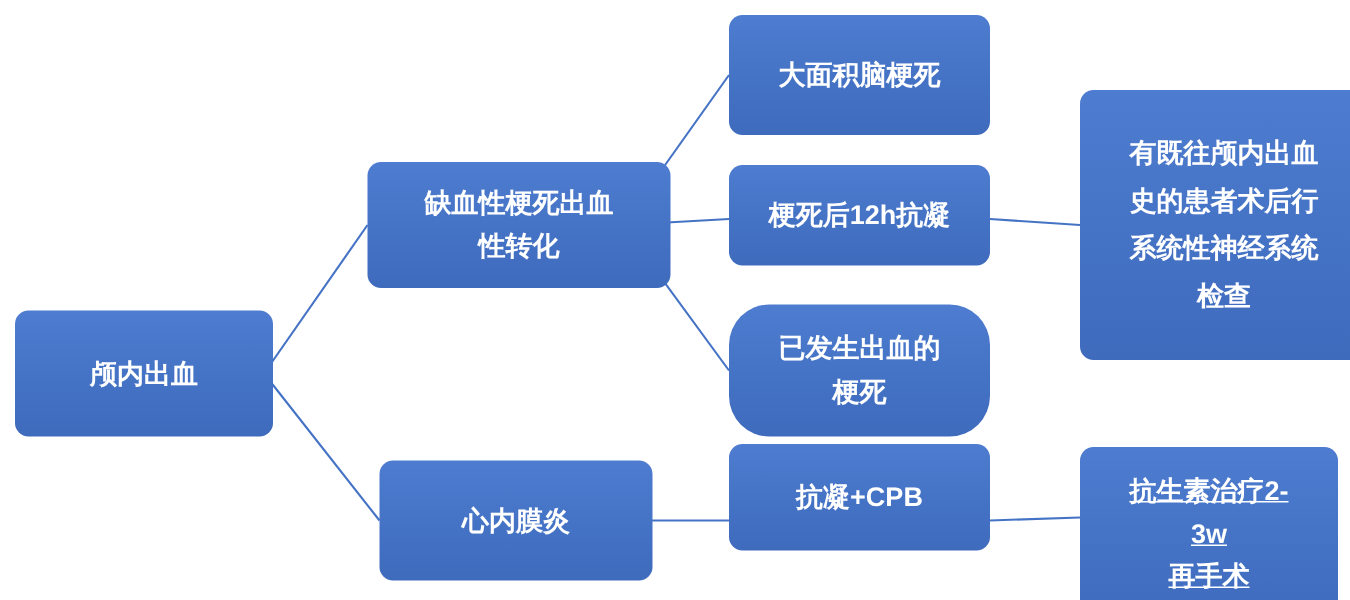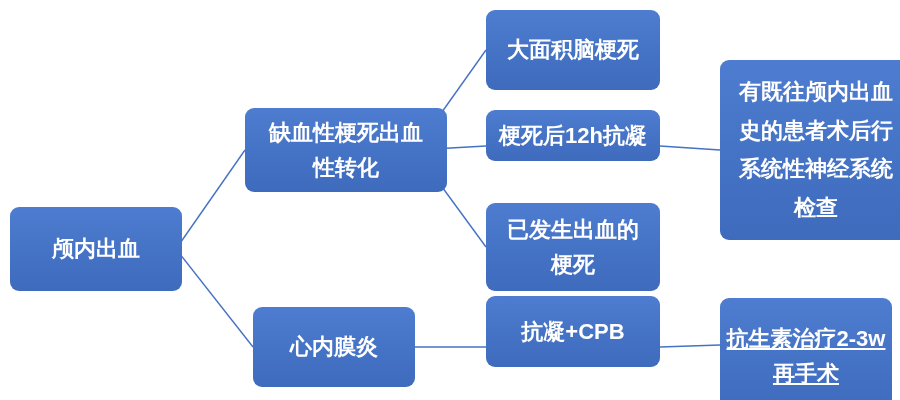--- a/index.html
+++ b/index.html
@@ -12,37 +12,37 @@
     font-family: "Liberation Sans", "DejaVu Sans", sans-serif;
   }
   .edges { position: absolute; left: 0; top: 0; }
   .edges line { stroke: #4472C4; stroke-width: 1.4; }
   .node {
     position: absolute;
     box-sizing: border-box;
     background: linear-gradient(180deg, #4e7cd0 0%, #4472C4 55%, #3f6bbd 100%);
     color: #ffffff;
     font-weight: bold;
-    font-size: 22px;
+    font-size: 18px;
     line-height: 1.6;
     border-radius: 9px;
     display: flex;
     align-items: center;
     justify-content: center;
     text-align: center;
-    padding: 6px 4px;
+    padding: 6px 26px;
     white-space: pre-line;
     z-index: 2;
   }
   .n-root        { left: 10px;  top: 207px; width: 172px; height: 84px; }
   .n-transform   { left: 245px; top: 108px; width: 202px; height: 84px; }
-  .n-endocard    { left: 253px; top: 307px; width: 162px; height: 80px; }
+  .n-endocard    { left: 253px; top: 307px; width: 182px; height: 80px; }
   .n-large       { left: 486px; top: 10px;  width: 174px; height: 80px; }
-  .n-anticoag12h { left: 486px; top: 110px; width: 174px; height: 51px; }
-  .n-hem-infarct { left: 486px; top: 203px; width: 174px; height: 88px; }
+  .n-anticoag12h { left: 486px; top: 110px; width: 174px; height: 67px; }
+  .n-hem-infarct { left: 486px; top: 203px; width: 174px; height: 88px; border-radius: 27px; }
   .n-cpb         { left: 486px; top: 296px; width: 174px; height: 71px; }
   .n-neuro       { left: 720px; top: 60px;  width: 192px; height: 180px; line-height: 1.75; }
   .n-antibiotic  { left: 720px; top: 298px; width: 172px; height: 116px; text-decoration: underline; }
 
   
   .watermark {
     position: absolute;
     left: 322px; top: 138px;
     width: 270px; height: 140px;
     opacity: 0.38;

